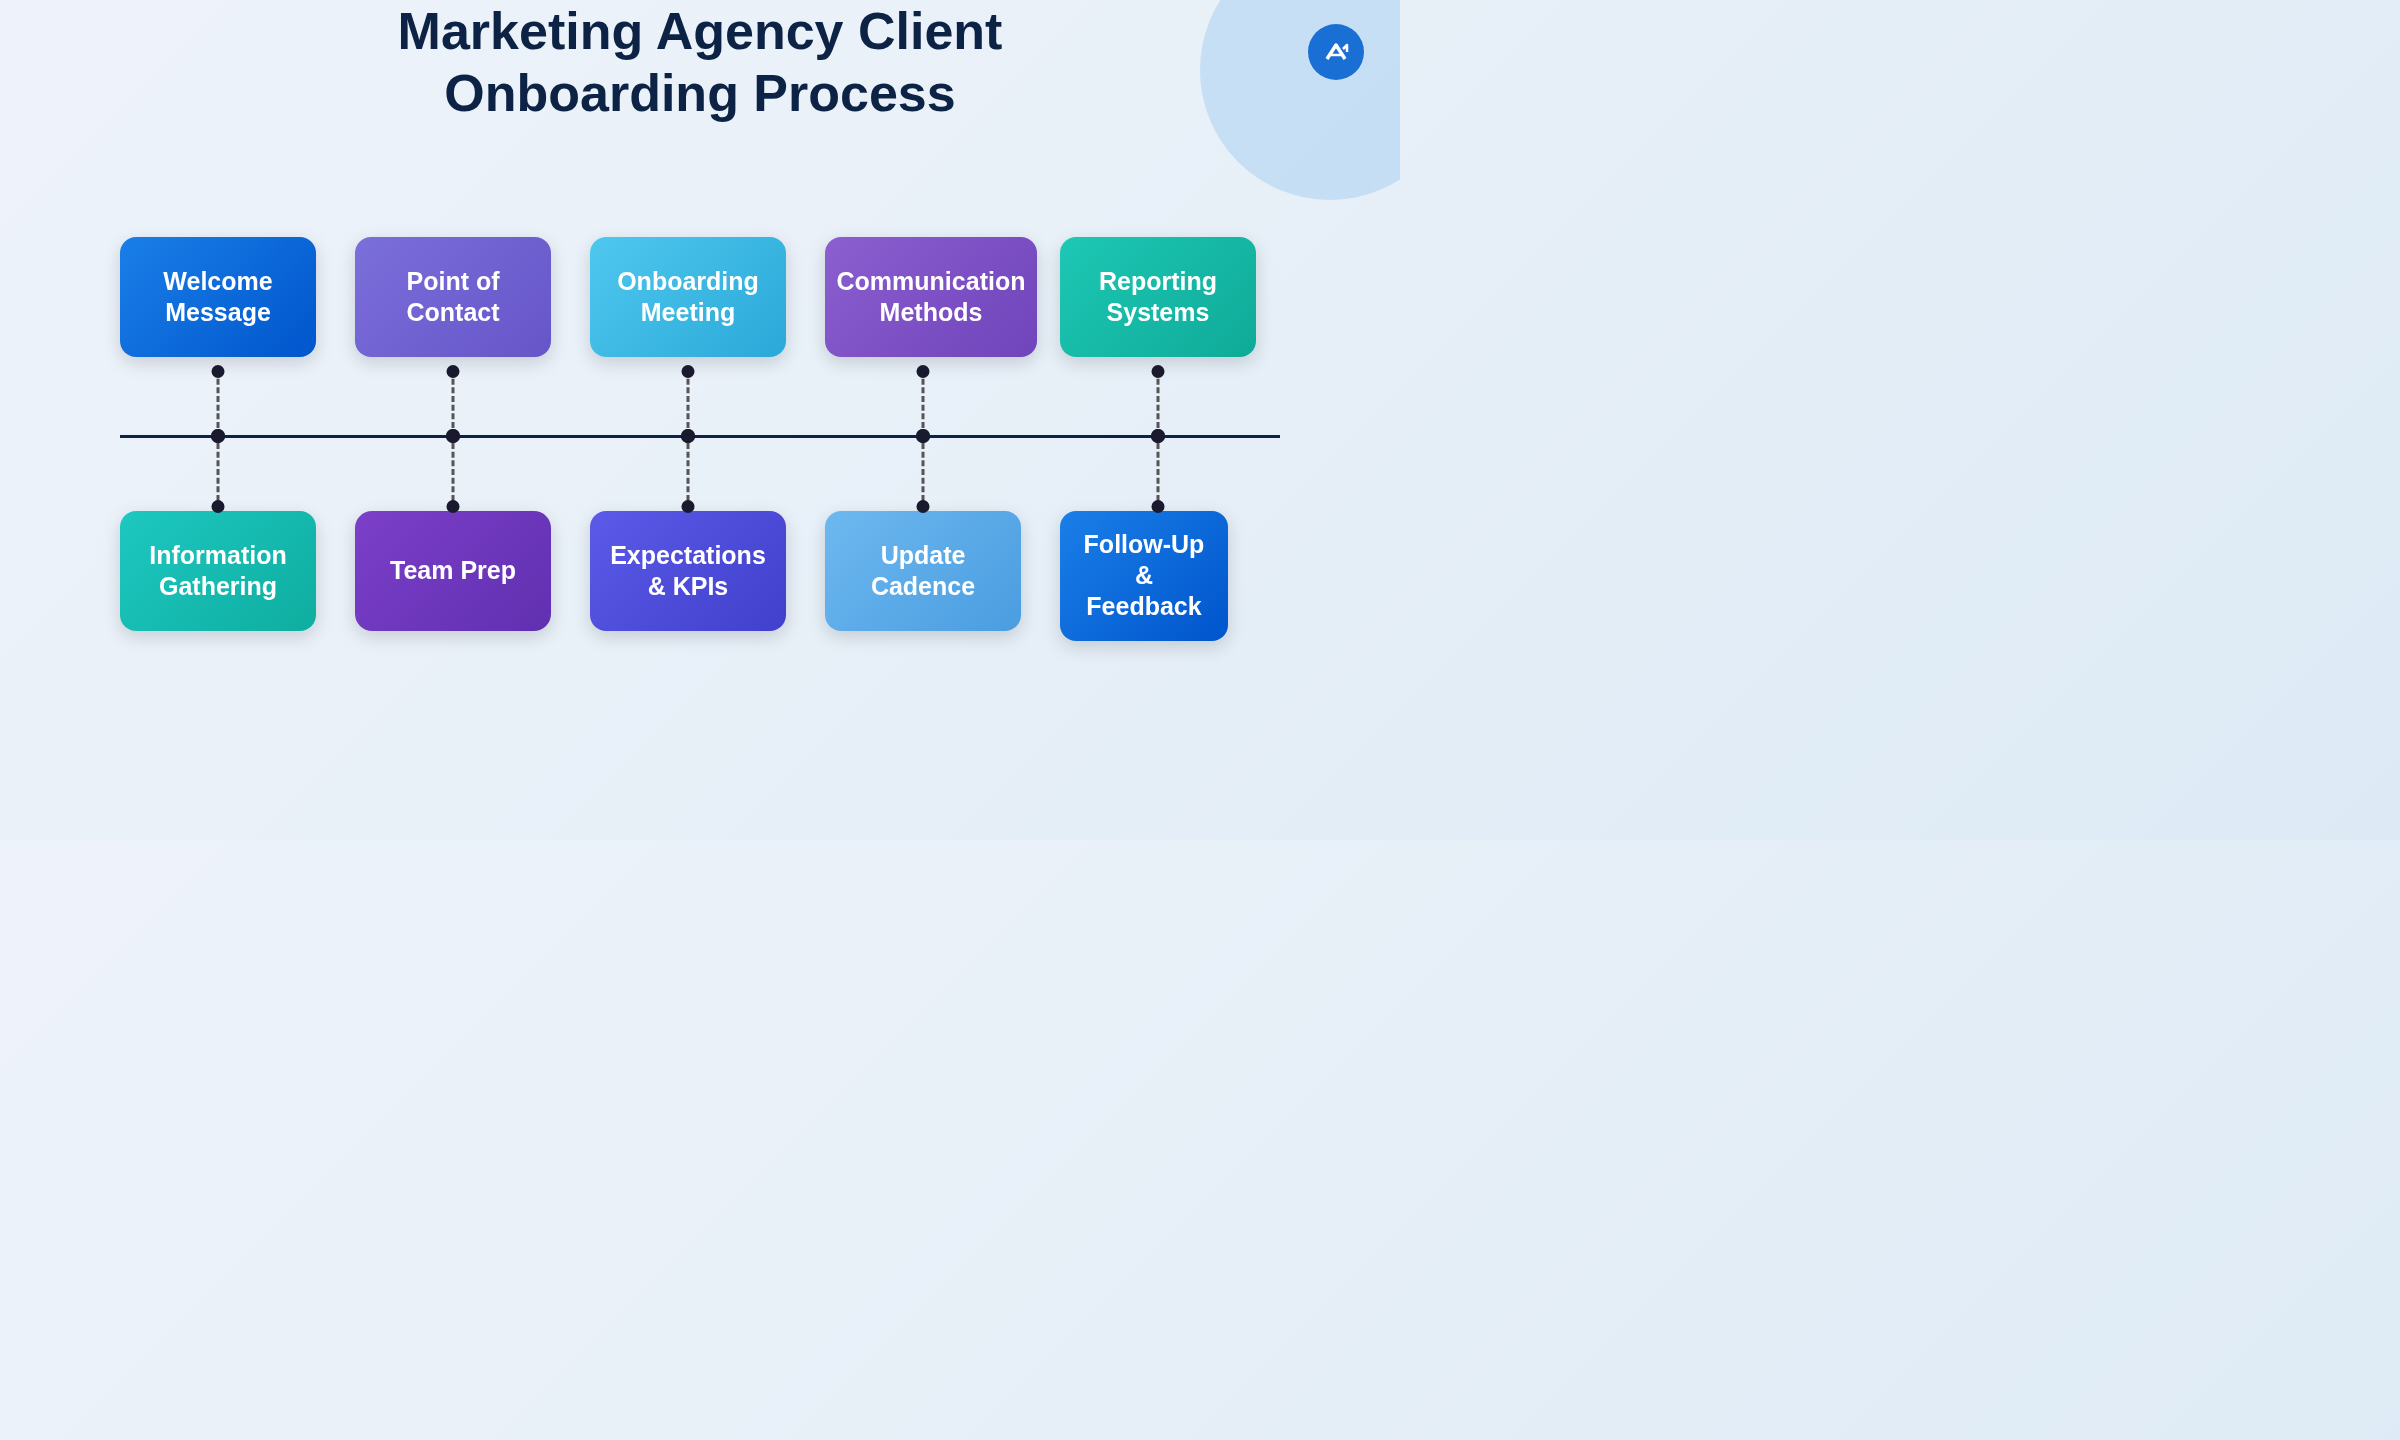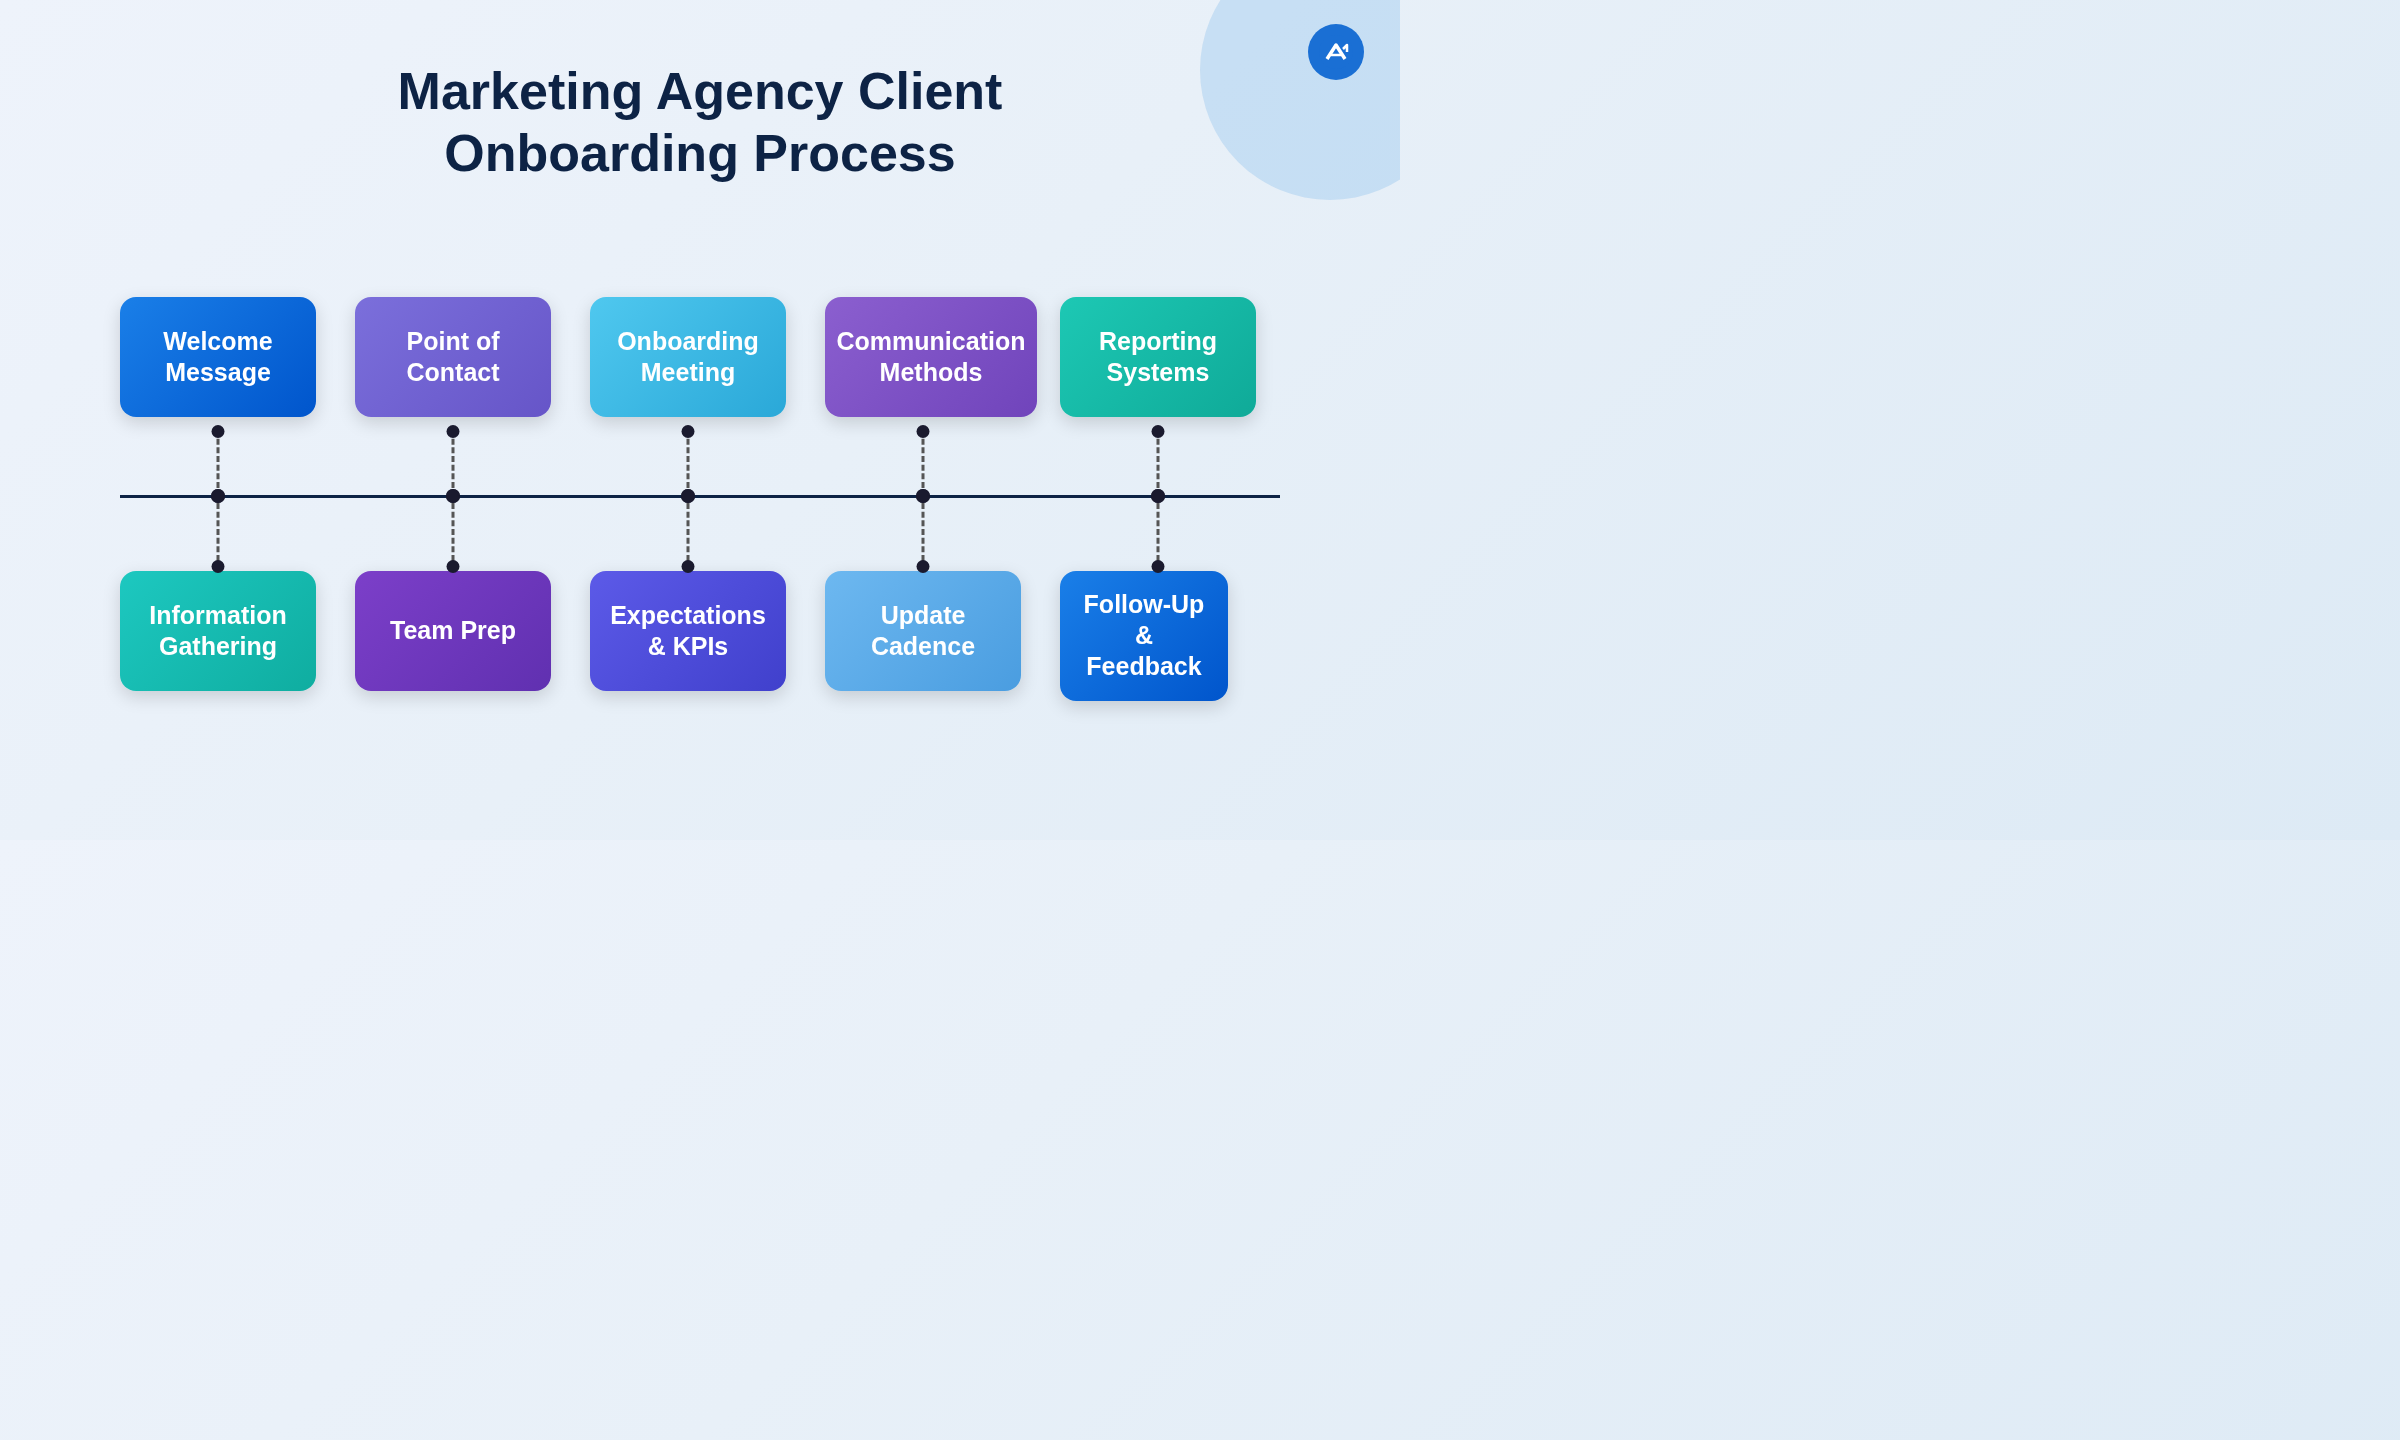--- a/index.html
+++ b/index.html
@@ -39,21 +39,20 @@
       z-index: 10;
     }
     .logo svg {
       width: 34px;
       height: 34px;
     }
 
     
     .title-area {
       text-align: center;
-      padding-top: 60px;
       padding-bottom: 30px;
     }
     .title-area h1 {
       font-size: 52px;
       font-weight: 900;
       color: #0d2345;
       line-height: 1.2;
     }
 
     
@@ -148,21 +147,21 @@
     <div style="position: absolute; top: 215px; left: 1098px; width: 2px; height: 58px; border-left: 3px dashed rgb(85, 85, 85); transform: translateX(-50%);"></div>
     <div style="position: absolute; top: 210px; left: 1098px; width: 13px; height: 13px; background: rgb(26, 26, 46); border-radius: 50%; z-index: 5; transform: translateX(-50%);"></div>
     <div class="box box-teal" style="position: absolute; top: 82px; left: 1000px; width: 196px;">Reporting<br>Systems</div>
     <div style="position: absolute; top: 274px; left: 158px; width: 14px; height: 14px; background: rgb(26, 26, 46); border-radius: 50%; z-index: 6; transform: translateX(-50%);"></div>
     <div style="position: absolute; top: 288px; left: 158px; width: 2px; height: 58px; border-left: 3px dashed rgb(85, 85, 85); transform: translateX(-50%);"></div>
     <div style="position: absolute; top: 345px; left: 158px; width: 13px; height: 13px; background: rgb(26, 26, 46); border-radius: 50%; z-index: 5; transform: translateX(-50%);"></div>
     <div class="box box-teal-bot" style="position: absolute; top: 356px; left: 60px; width: 196px;">Information<br>Gathering</div>
     <div style="position: absolute; top: 274px; left: 393px; width: 14px; height: 14px; background: rgb(26, 26, 46); border-radius: 50%; z-index: 6; transform: translateX(-50%);"></div>
     <div style="position: absolute; top: 288px; left: 393px; width: 2px; height: 58px; border-left: 3px dashed rgb(85, 85, 85); transform: translateX(-50%);"></div>
     <div style="position: absolute; top: 345px; left: 393px; width: 13px; height: 13px; background: rgb(26, 26, 46); border-radius: 50%; z-index: 5; transform: translateX(-50%);"></div>
-    <div class="box box-purple-bot" style="position: absolute; top: 356px; left: 295px; width: 196px;">Team Prep</div>
+    <div class="box box-purple-bot" style="position: absolute; top: 356px; left: 295px; width: 196px; border-radius: 17px;">Team Prep</div>
     <div style="position: absolute; top: 274px; left: 628px; width: 14px; height: 14px; background: rgb(26, 26, 46); border-radius: 50%; z-index: 6; transform: translateX(-50%);"></div>
     <div style="position: absolute; top: 288px; left: 628px; width: 2px; height: 58px; border-left: 3px dashed rgb(85, 85, 85); transform: translateX(-50%);"></div>
     <div style="position: absolute; top: 345px; left: 628px; width: 13px; height: 13px; background: rgb(26, 26, 46); border-radius: 50%; z-index: 5; transform: translateX(-50%);"></div>
     <div class="box box-indigo-bot" style="position: absolute; top: 356px; left: 530px; width: 196px;">Expectations<br>&amp; KPIs</div>
     <div style="position: absolute; top: 274px; left: 863px; width: 14px; height: 14px; background: rgb(26, 26, 46); border-radius: 50%; z-index: 6; transform: translateX(-50%);"></div>
     <div style="position: absolute; top: 288px; left: 863px; width: 2px; height: 58px; border-left: 3px dashed rgb(85, 85, 85); transform: translateX(-50%);"></div>
     <div style="position: absolute; top: 345px; left: 863px; width: 13px; height: 13px; background: rgb(26, 26, 46); border-radius: 50%; z-index: 5; transform: translateX(-50%);"></div>
     <div class="box box-sky-bot" style="position: absolute; top: 356px; left: 765px; width: 196px;">Update<br>Cadence</div>
     <div style="position: absolute; top: 274px; left: 1098px; width: 14px; height: 14px; background: rgb(26, 26, 46); border-radius: 50%; z-index: 6; transform: translateX(-50%);"></div>
     <div style="position: absolute; top: 288px; left: 1098px; width: 2px; height: 58px; border-left: 3px dashed rgb(85, 85, 85); transform: translateX(-50%);"></div>

